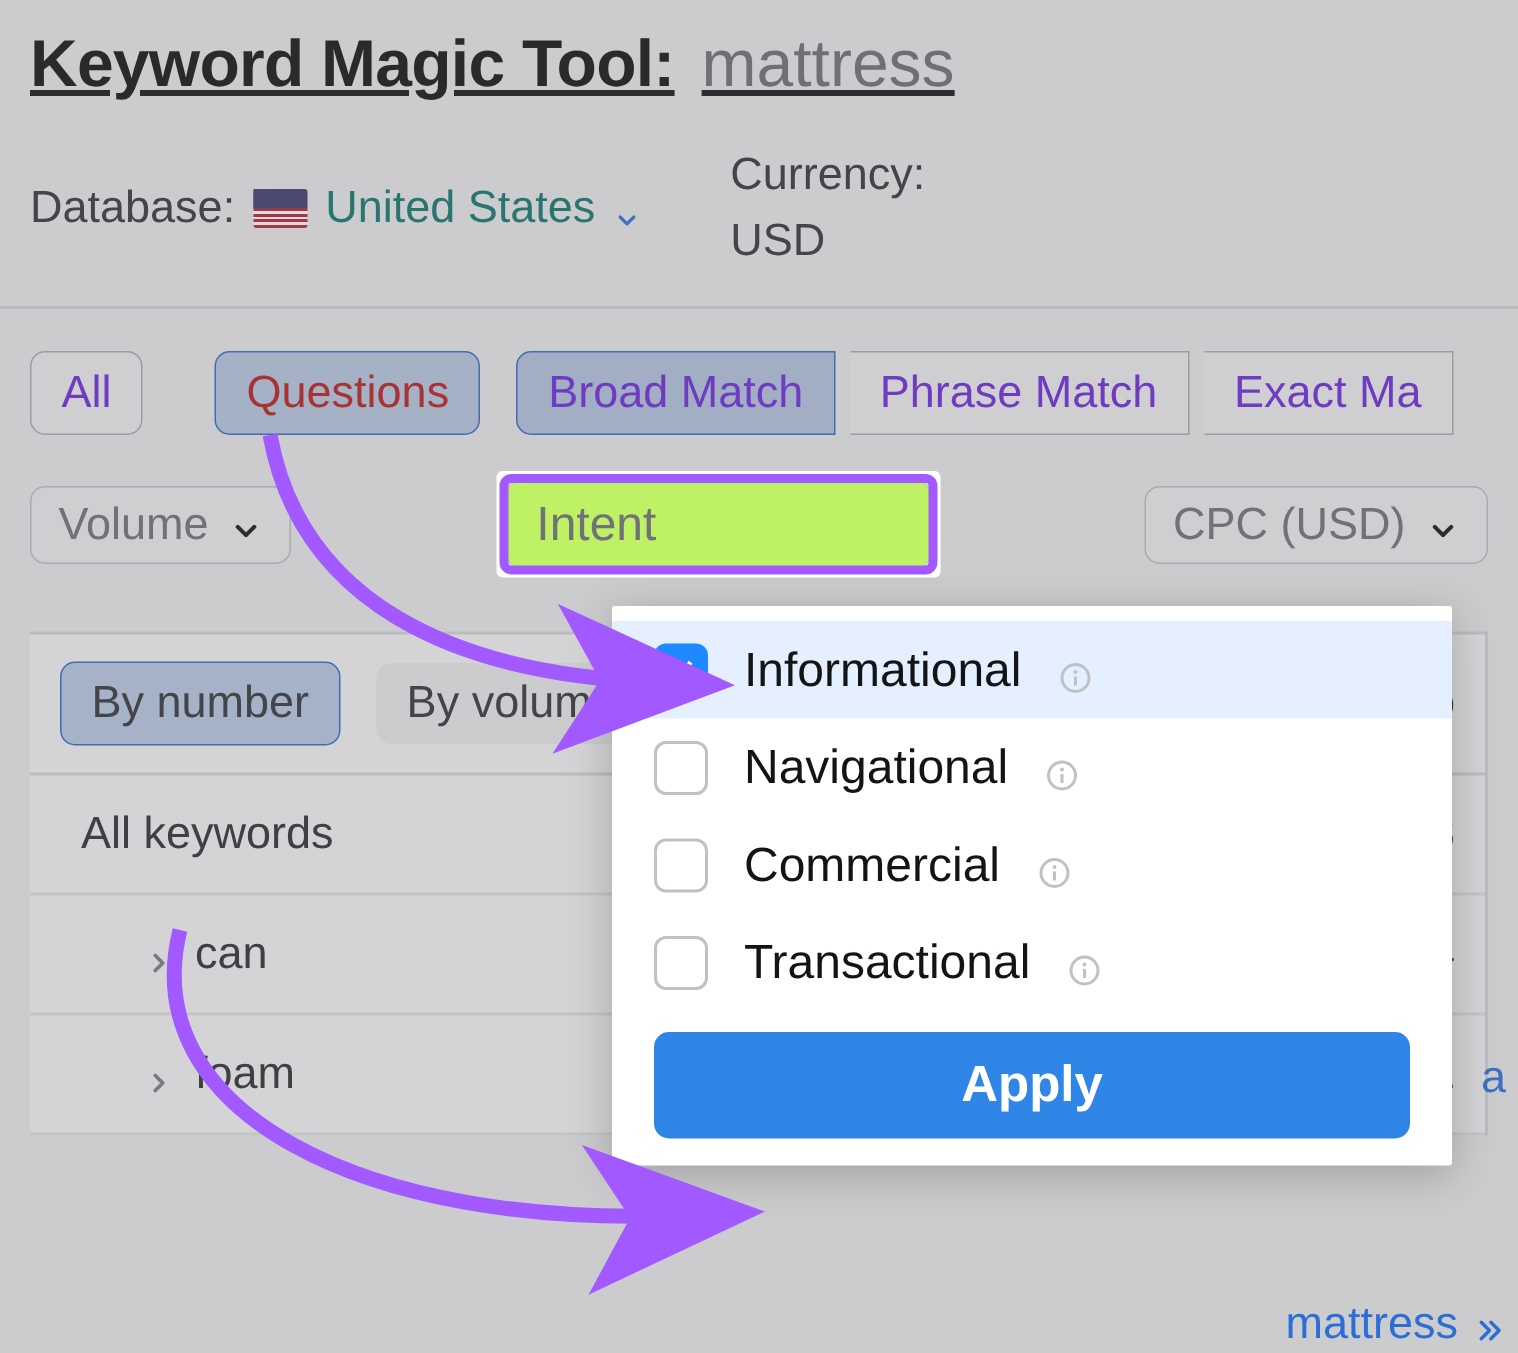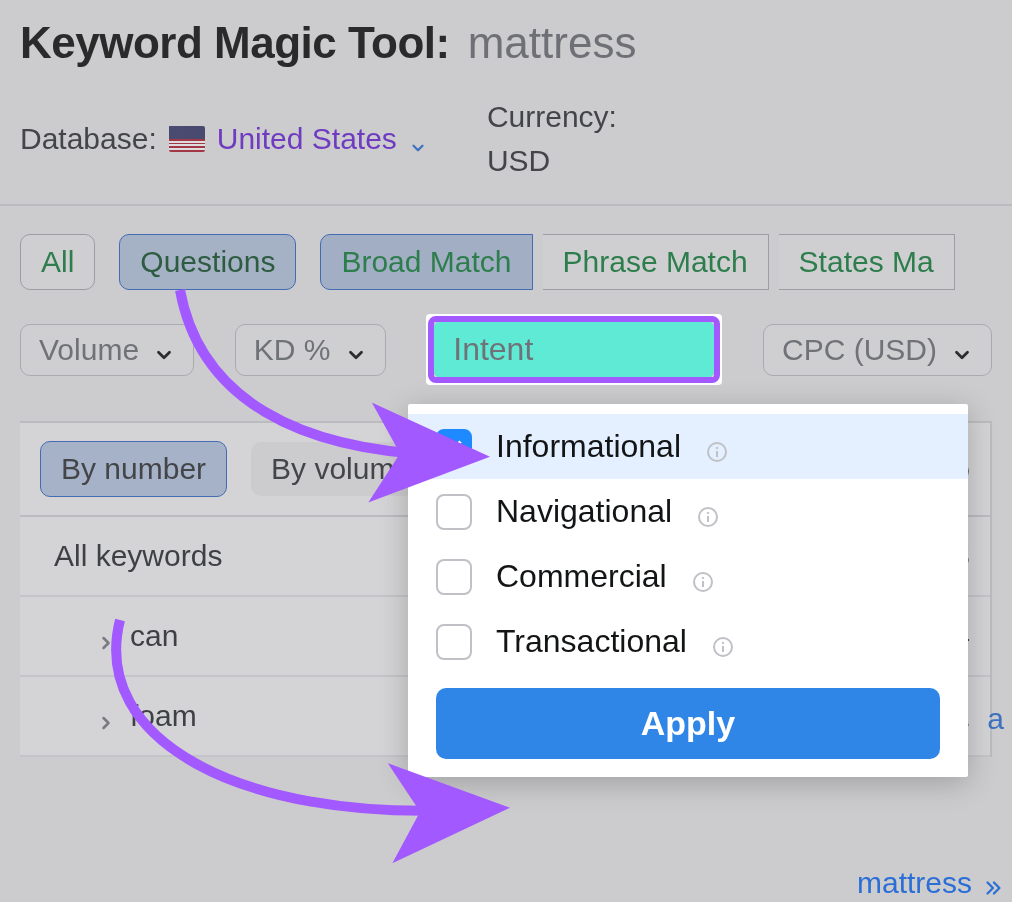--- a/index.html
+++ b/index.html
@@ -1,60 +1,60 @@
 <!DOCTYPE html>
 <html><head>
 <meta charset="utf-8">
 <style>
   * { box-sizing: border-box; margin: 0; padding: 0; }
   html, body { width: 1012px; height: 902px; font-family: -apple-system, BlinkMacSystemFont, "Segoe UI", Arial, sans-serif; overflow: hidden; position: relative; background: #e8e8ea; color: #121416; }
   .veil { position: absolute; inset: 0; background: rgba(120,120,125,0.25); pointer-events: none; z-index: 5; }
 
   
   .header { padding: 18px 20px 0 20px; }
-  .title-row { display: flex; align-items: flex-start; gap: 18px; }
+  .title-row { display: flex; align-items: flex-start; gap: 18px; text-decoration: underline; }
   .title-label { font-size: 44px; font-weight: 700; color: #111; letter-spacing: -0.5px; }
   .title-kw { font-size: 44px; font-weight: 500; color: #6c6e74; }
   .sub-row { display: flex; align-items: center; gap: 60px; margin-top: 32px; font-size: 30px; color: #323438; }
   .db-part { display: flex; align-items: center; gap: 12px; }
   .db-label { color: #323438; }
   .flag { width: 36px; height: 26px; border-radius: 2px; background: linear-gradient(to bottom, #3b3b6d 0 50%, #b22234 50% 57%, #fff 57% 64%, #b22234 64% 71%, #fff 71% 78%, #b22234 78% 85%, #fff 85% 92%, #b22234 92% 100%); position: relative; }
   .flag::before { content: ""; position: absolute; left: 0; top: 0; width: 45%; height: 50%; background: #3c3b6e; }
-  .db-country { color: #6d28d9; }
+  .db-country { color: #0f766e; }
   .chev { width: 18px; height: 18px; display: inline-block; }
   .chev svg { width: 100%; height: 100%; }
   .cur-part { display: flex; gap: 10px; flex-direction: column; }
 
   .rule { border: none; border-top: 2px solid #d2d3d6; margin-top: 26px; }
 
   
   .row1 { display: flex; gap: 24px; padding: 28px 20px 0 20px; font-size: 30px; }
   .pill, .pill-sel, .pill-ghost {
-    border: 1.5px solid #a7aab0; border-radius: 10px; padding: 10px 20px; color: #15803d; background: #ededef; white-space: nowrap;
-  }
-  .pill-sel { background: rgba(130,160,210,0.5); border-color: #3467c9; color: #14532d; }
+    border: 1.5px solid #a7aab0; border-radius: 10px; padding: 10px 20px; color: #6d28d9; background: #ededef; white-space: nowrap;
+  }
+  .pill-sel { background: rgba(130,160,210,0.5); border-color: #3467c9; color: #b91c1c; margin-left: 24px; }
   .match-group { display: flex; gap: 10px; }
   .match-group .seg { border-radius: 0; border-left-width: 0; }
   .match-group .seg:first-child { border-top-left-radius: 10px; border-bottom-left-radius: 10px; border-left-width: 1.5px; }
   .match-group .seg.sel { background: rgba(130,160,210,0.55); border-color: #3467c9; }
 
   
   .row2 { display: flex; padding: 24px 20px 0 20px; font-size: 30px; align-items: center; justify-content: space-between; }
   .chip {
     display: flex; align-items: center; gap: 14px; border: 1.5px solid #babcc2; border-radius: 10px; padding: 8px 18px; color: #6d7076; background: #ececee;
   }
   .chip .chev-d { width: 22px; height: 22px; }
 
   
   .intent-wrap { position: relative; padding: 6px; background: #fff; z-index: 20; border-radius: 4px; }
   .intent-highlight { position: absolute; inset: 2px; border: 6px solid #a259ff; border-radius: 8px; pointer-events: none; }
   .intent-chip {
     display: flex; align-items: center; justify-content: space-between; gap: 60px;
     border: 1.5px solid #bfc1c7; border-radius: 10px; padding: 10px 20px;
-    background: #5eead4; color: #707278; font-size: 32px; width: 284px;
+    background: #bef264; color: #707278; font-size: 32px; width: 284px;
   }
 
   
   .table-wrap { margin: 36px 20px 0 20px; border-top: 2px solid #d2d3d6; border-right: 2px solid #d2d3d6; background: #f3f3f5; }
   .table-head { display: flex; align-items: center; gap: 24px; padding: 18px 20px; border-bottom: 2px solid #d2d3d6; font-size: 30px; }
   .seg2 { display: flex; align-items: center; border-radius: 10px; padding: 10px 20px; color: #323438; background: #e8e8ea; }
   .seg2.sel { background: rgba(130,160,210,0.55); border: 1.5px solid #3467c9; }
   .t-right { margin-left: auto; color: #121416; }
   .row { display: flex; align-items: center; gap: 20px; padding: 22px 20px; border-bottom: 2px solid #dedfe2; font-size: 30px; }
   .row .name { flex: 1; color: #2c2e31; }
@@ -116,33 +116,27 @@
   </div>
 </div>
 <hr class="rule">
 
 <div class="row1">
   <div class="pill">All</div>
   <div class="pill-sel">Questions</div>
   <div class="match-group">
     <div class="pill seg sel" style="border-top-left-radius:10px;border-bottom-left-radius:10px;border-left-width:1.5px">Broad Match</div>
     <div class="pill seg">Phrase Match</div>
-    <div class="pill seg">States Ma</div>
+    <div class="pill seg">Exact Ma</div>
   </div>
 </div>
 
 <div class="row2">
   <div class="chip">
     <span>Volume</span>
-    <span class="chev-d"><svg viewBox="0 0 24 24">
-          <path d="M6 9l6 6 6-6" fill="none" stroke="#121416" stroke-width="3" stroke-linecap="round" stroke-linejoin="round"></path>
-        </svg></span>
-  </div>
-  <div class="chip">
-    <span>KD %</span>
     <span class="chev-d"><svg viewBox="0 0 24 24">
           <path d="M6 9l6 6 6-6" fill="none" stroke="#121416" stroke-width="3" stroke-linecap="round" stroke-linejoin="round"></path>
         </svg></span>
   </div>
 
   <div class="intent-wrap">
     <div class="intent-highlight"></div>
     <div class="intent-chip">
       <span>Intent</span>
       <span class="chev-d"><svg viewBox="0 0 24 24">

